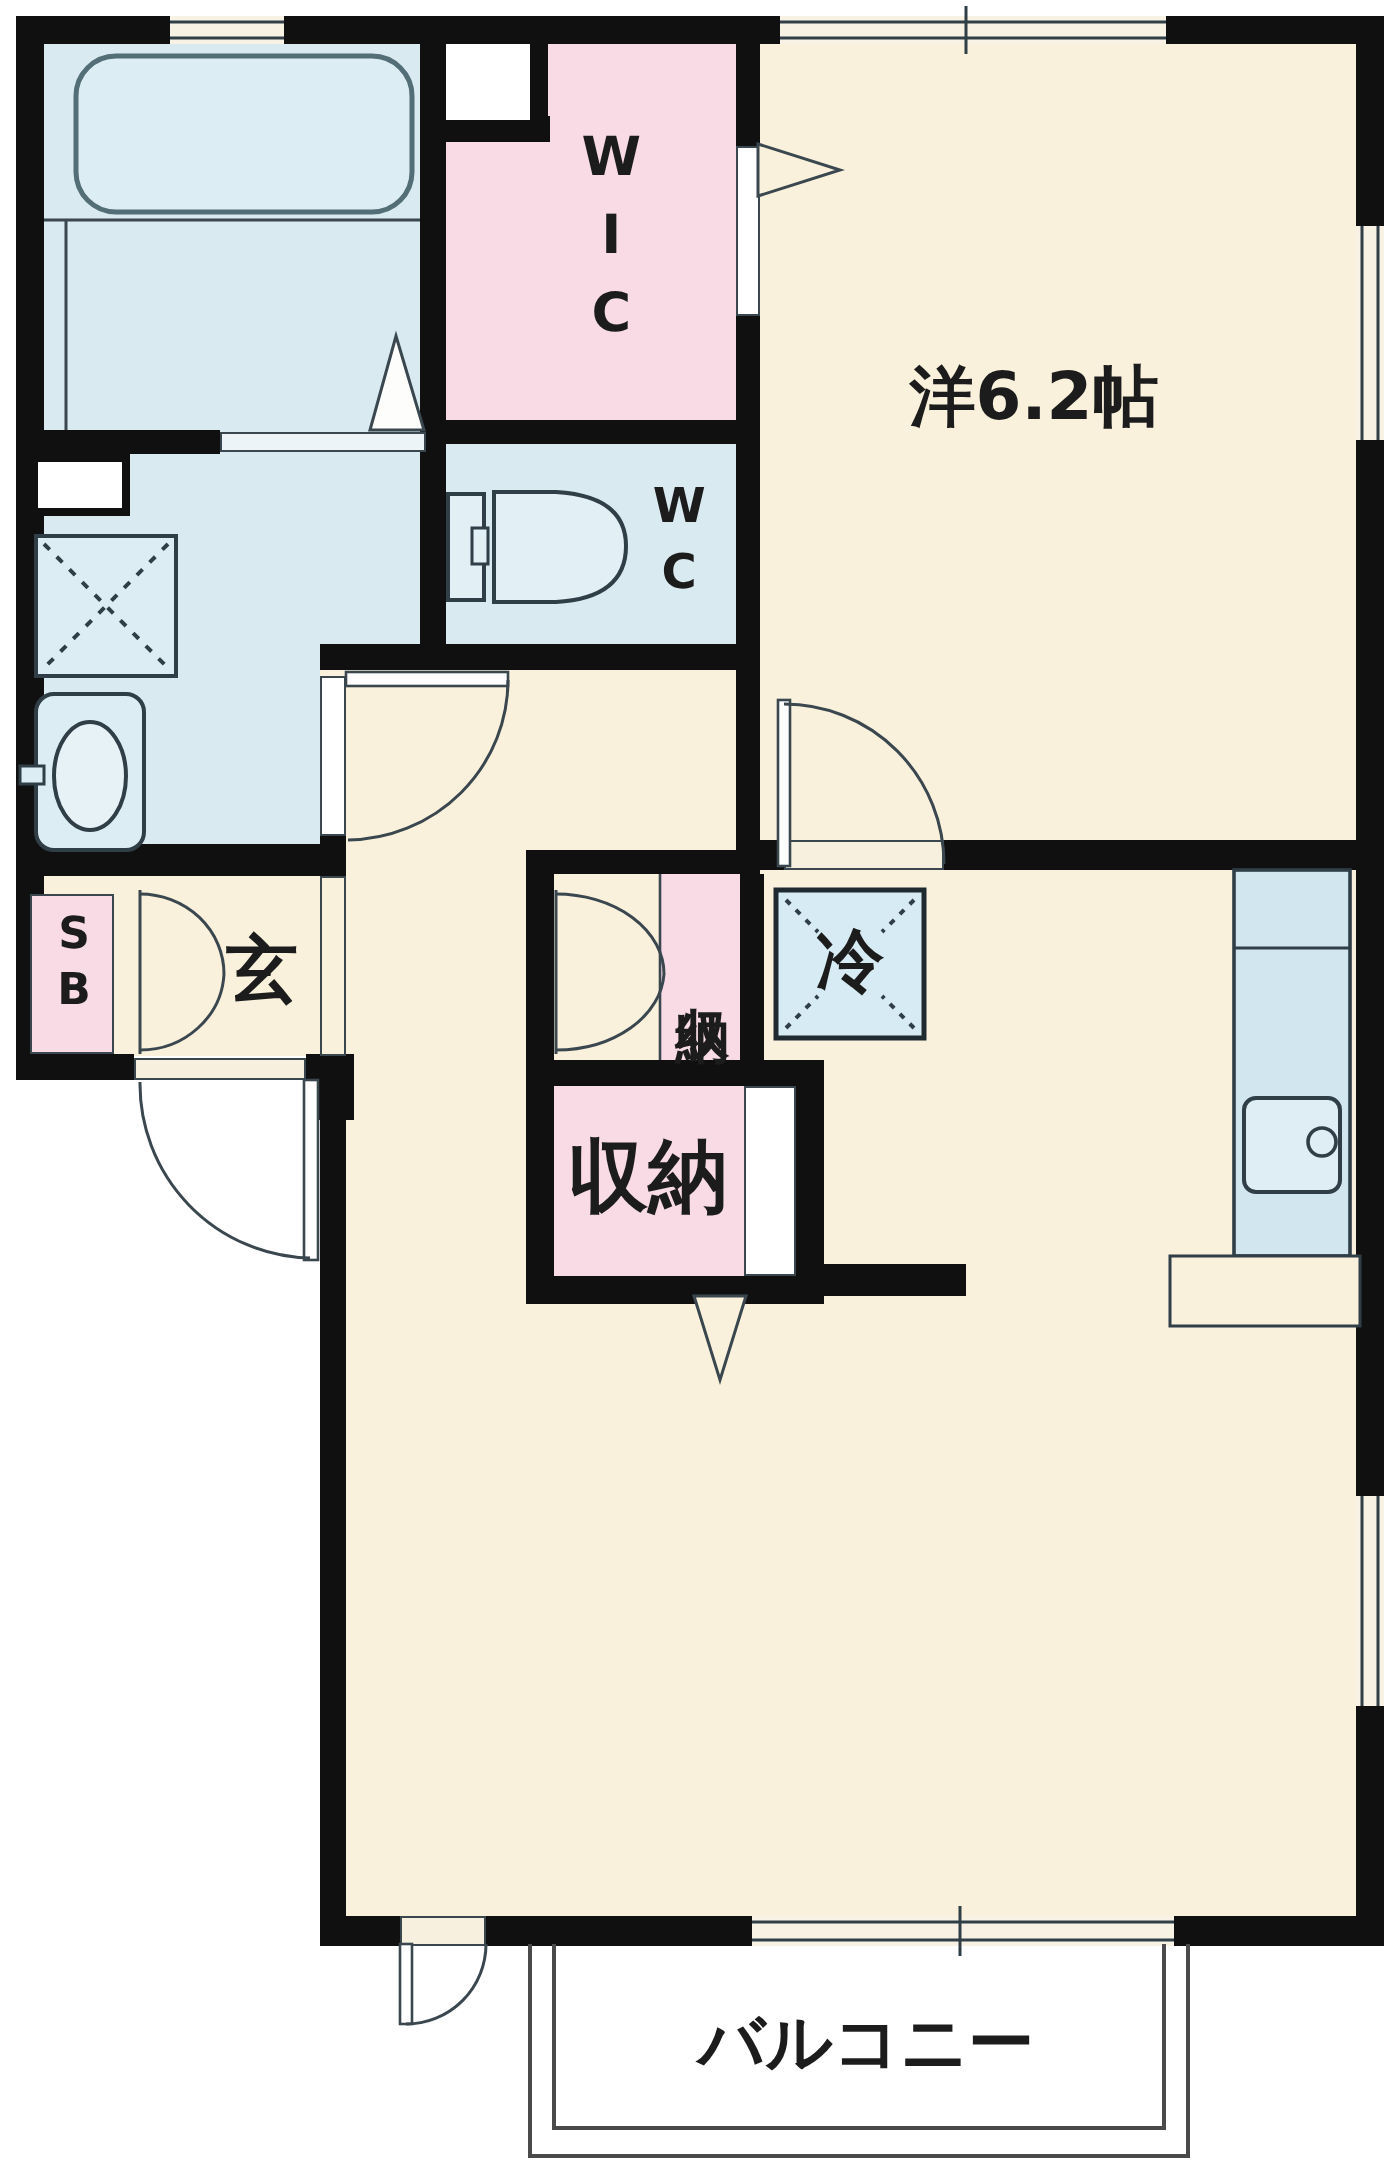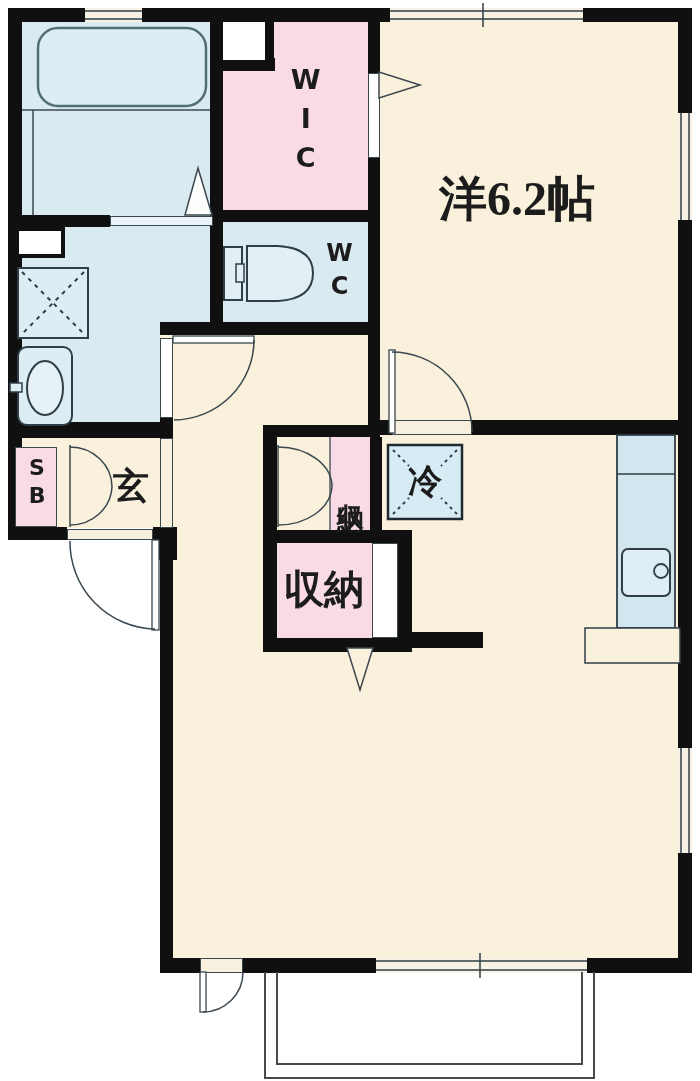--- a/index.html
+++ b/index.html
@@ -190,21 +190,22 @@
       <rect x="200" y="972" width="6" height="40" fill="#ffffff" stroke="#3A474F" stroke-width="1.3"></rect>
       <path d="M203,1012 A40,40 0 0 0 243,972" fill="none" stroke="#3A474F" stroke-width="1.5"></path>
     </g>
 
     <g>
       <path d="M265,972 L265,1078 L594,1078 L594,972" fill="none" stroke="#4A4A4A" stroke-width="2"></path>
       <path d="M277,972 L277,1064 L582,1064 L582,972" fill="none" stroke="#4A4A4A" stroke-width="2"></path>
     </g>
   </svg>
 
-  <div class="label" style="left:517px;top:199px;font-size:48px;font-family:Liberation Serif, serif;">洋6.2帖</div>
+  <div class="label" style="left:517px;top:199px;font-size:33px;">洋6.2帖</div>
+  <div class="label" style="left:433px;top:1022px;font-size:33px;">バルコニー</div>
   <div class="label vtext" style="left:305px;top:122px;font-size:27px;letter-spacing:8px;">WIC</div>
   <div class="label vtext" style="left:339px;top:272px;font-size:24px;letter-spacing:5px;">WC</div>
   <div class="label" style="left:131px;top:486px;font-size:36px;">玄</div>
   <div class="label vtext" style="left:350px;top:484px;font-size:27px;letter-spacing:2px;">収納</div>
   <div class="label" style="left:324px;top:589px;font-size:40px;">収納</div>
   <div class="label" style="left:425px;top:482px;font-size:34px;">冷</div>
   <div class="label vtext" style="left:37px;top:483px;font-size:22px;letter-spacing:3px;">SB</div>
 
 </div>
 

